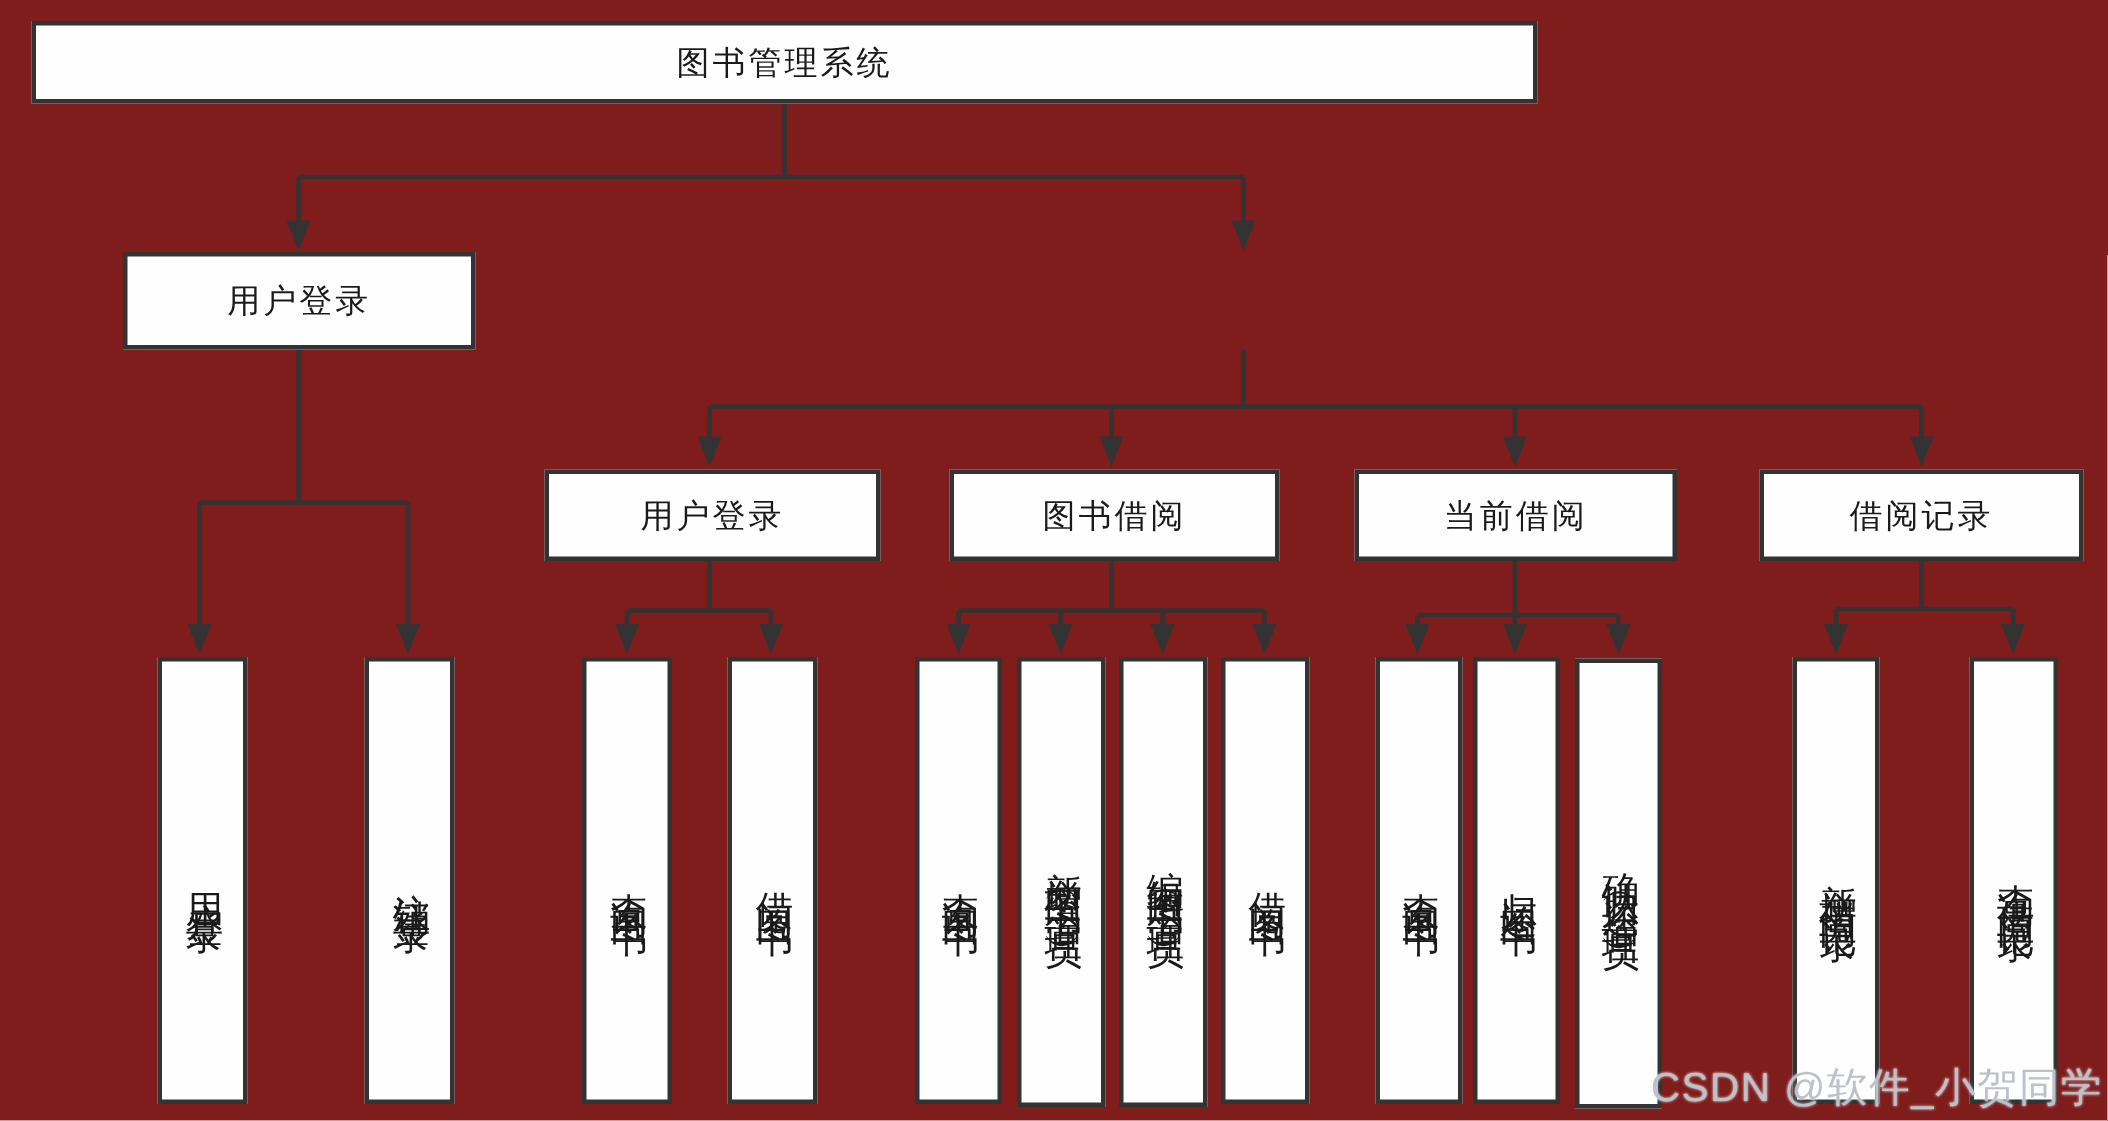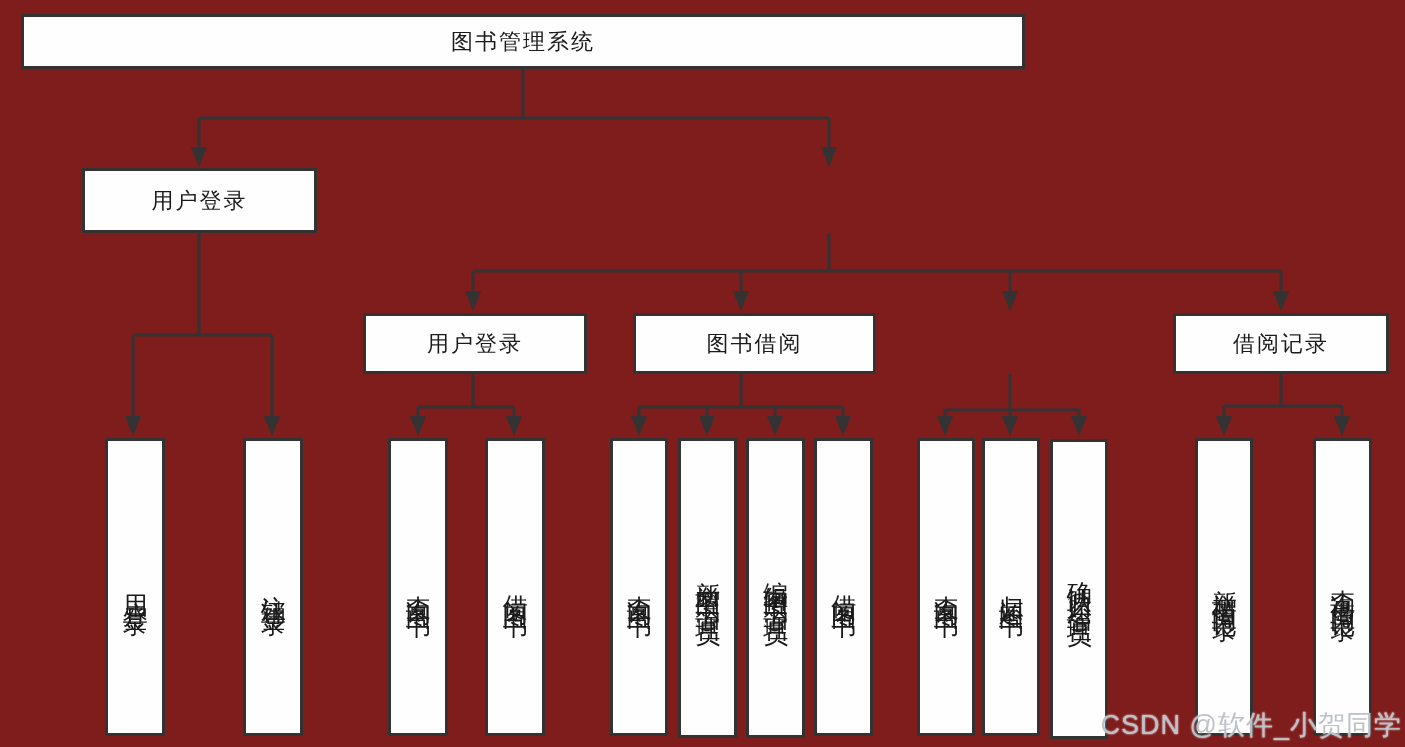--- a/index.html
+++ b/index.html
@@ -100,22 +100,25 @@
     <span>图书管理系统</span>
   </div>
 
   <div class="node h-node" style="left:82px; top:168px; width:235px; height:65px;">
     <span>用户登录</span>
   </div>
 
   <div class="node h-node" style="left:363px; top:313px; width:224px; height:61px;">
     <span>用户登录</span>
   </div>
-  <div class="node h-node" style="left:633px; top:313px; width:243px; height:61px;font-family:Liberation Mono, monospace;">
+  <div class="node h-node" style="left:633px; top:313px; width:220px; height:61px;font-family:Liberation Mono, monospace;">
     <span>图书借阅</span>
+  </div>
+  <div class="node h-node" style="left:903px; top:313px; width:215px; height:61px;">
+    <span>当前借阅</span>
   </div>
   <div class="node h-node" style="left:1173px; top:313px; width:216px; height:61px;">
     <span>借阅记录</span>
   </div>
 
   <div class="node v-node" style="left:105px; top:438px; width:60px; height:298px;">
     <span>用户登录</span>
   </div>
   <div class="node v-node" style="left:243px; top:438px; width:60px; height:298px;">
     <span>注销登录</span>

